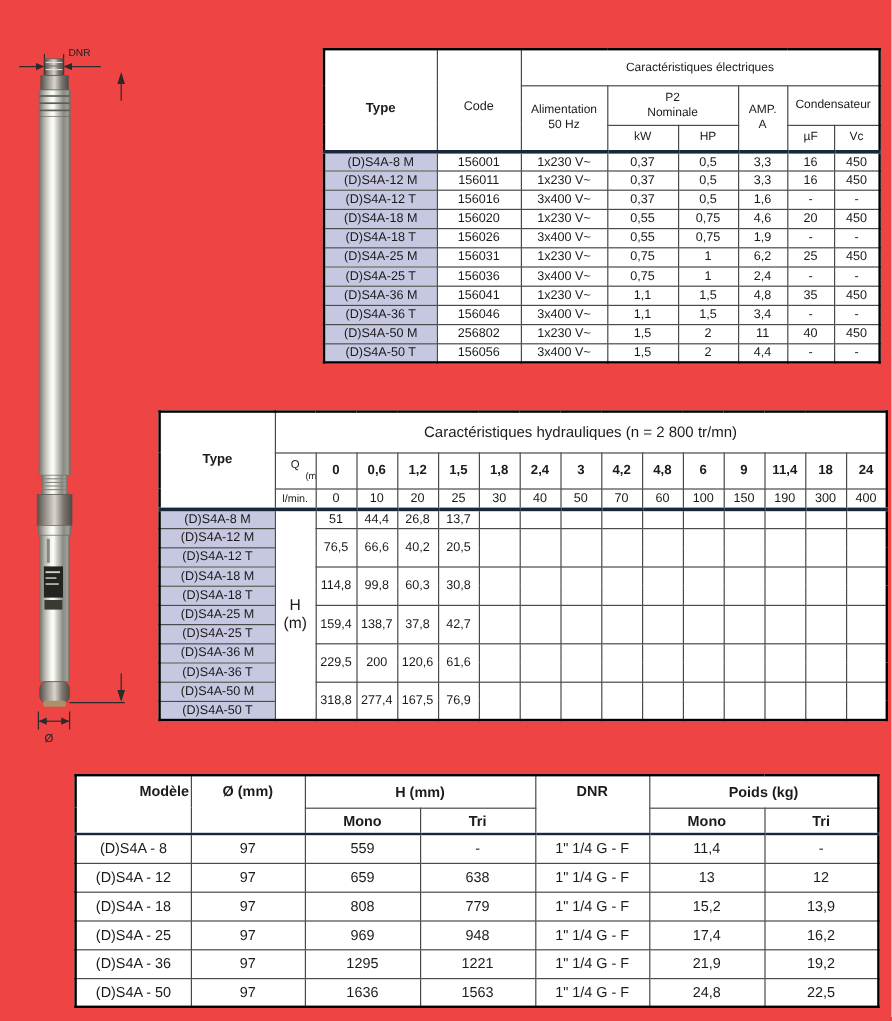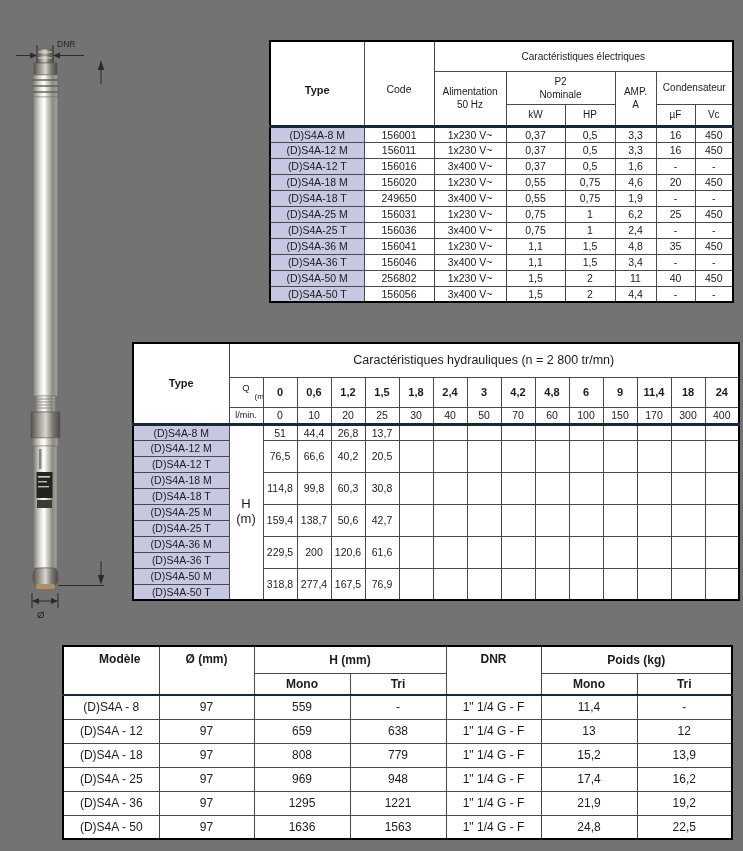--- a/index.html
+++ b/index.html
@@ -1,18 +1,18 @@
 <!DOCTYPE html>
 <html style="--hl: #c6c7e1; --grid: #4a4a4a; --heavy: #18283a;"><head>
 <meta charset="utf-8">
 <style>
   :root { --hl:#c6c7e1; --grid:#4a4a4a; --heavy:#18283a; }
   html,body{margin:0;padding:0;background:#fff;}
   body{width:743px;height:851px;font-family:"Liberation Sans",sans-serif;}
-  .sheet{position:relative;width:743px;height:851px;background:#737373;overflow:hidden;}
+  .sheet{position:relative;width:743px;height:851px;background:#ef4444;overflow:hidden;}
 
   .tbl{position:absolute;border-collapse:collapse;table-layout:fixed;background:#fff;color:#1b1b1b;border:2px solid #000;}
   .tbl th,.tbl td{border:1px solid var(--grid);text-align:center;vertical-align:middle;padding:0 1px;white-space:nowrap;overflow:hidden;font-weight:normal;}
   .tbl-title{font-weight:bold;font-size:12.5px;}
   .noline-b{border-bottom-style:hidden;}
   .type-hl{background:var(--hl);font-weight:bold;text-align:left;padding-left:4px;font-size:10.5px;}
 
   
   .elec{left:269px;top:40px;width:463px;}
   .elec thead th{font-size:10px;line-height:1.3;}
@@ -43,21 +43,21 @@
   .hy tbody tr:first-child td,.hy tbody tr:first-child th{border-top:3px solid var(--heavy);}
 
   
   .dims{left:62px;top:645px;width:669px;}
   .dims tr.r1{height:27px;}
   .dims tr.r2{height:22px;}
   .dims tbody tr{height:24px;}
   .dims th{font-weight:bold;font-size:12px;}
   .dims tbody td{font-size:12px;}
   .dims .top-al{vertical-align:top;padding-top:5px;}
-  .dims .modele-h{text-align:center;padding-left:18px;}
+  .dims .modele-h{text-align:right;padding-left:18px;}
   .dims-model{font-weight:bold;text-align:left;padding-left:8px;}
   .dims tbody tr:first-child td{border-top:2.5px solid var(--heavy);margin-left:48px;}
 
   .pump-wrap{position:absolute;left:0;top:0;width:125px;height:640px;}
   .pump-wrap svg{display:block;}
 </style>
 </head>
 <body>
 
 <div class="sheet">
@@ -217,21 +217,21 @@
           <td>156020</td>
           <td>1x230 V~</td>
           <td>0,55</td>
           <td>0,75</td>
           <td>4,6</td>
           <td>20</td>
           <td>450</td>
         </tr>
         <tr>
           <td class="type-hl">(D)S4A-18 T</td>
-          <td>249650</td>
+          <td>156026</td>
           <td>3x400 V~</td>
           <td>0,55</td>
           <td>0,75</td>
           <td>1,9</td>
           <td>-</td>
           <td>-</td>
         </tr>
         <tr>
           <td class="type-hl">(D)S4A-25 M</td>
           <td>156031</td>
@@ -345,21 +345,21 @@
           <td class="lv">10</td>
           <td class="lv">20</td>
           <td class="lv">25</td>
           <td class="lv">30</td>
           <td class="lv">40</td>
           <td class="lv">50</td>
           <td class="lv">70</td>
           <td class="lv">60</td>
           <td class="lv">100</td>
           <td class="lv">150</td>
-          <td class="lv">170</td>
+          <td class="lv">190</td>
           <td class="lv">300</td>
           <td class="lv">400</td>
         </tr>
     </thead>
     <tbody id="hy-body">
         <tr>
           <td class="type-hl">(D)S4A-8 M</td>
           <th class="hy-hlabel" rowspan="11">
             <div>H</div>
             <div>(m)</div>
@@ -416,21 +416,21 @@
           <td rowspan="2"></td>
           <td rowspan="2"></td>
         </tr>
         <tr>
           <td class="type-hl">(D)S4A-18 T</td>
         </tr>
         <tr>
           <td class="type-hl">(D)S4A-25 M</td>
           <td rowspan="2">159,4</td>
           <td rowspan="2">138,7</td>
-          <td rowspan="2">50,6</td>
+          <td rowspan="2">37,8</td>
           <td rowspan="2">42,7</td>
           <td rowspan="2"></td>
           <td rowspan="2"></td>
           <td rowspan="2"></td>
           <td rowspan="2"></td>
           <td rowspan="2"></td>
           <td rowspan="2"></td>
           <td rowspan="2"></td>
           <td rowspan="2"></td>
           <td rowspan="2"></td>

